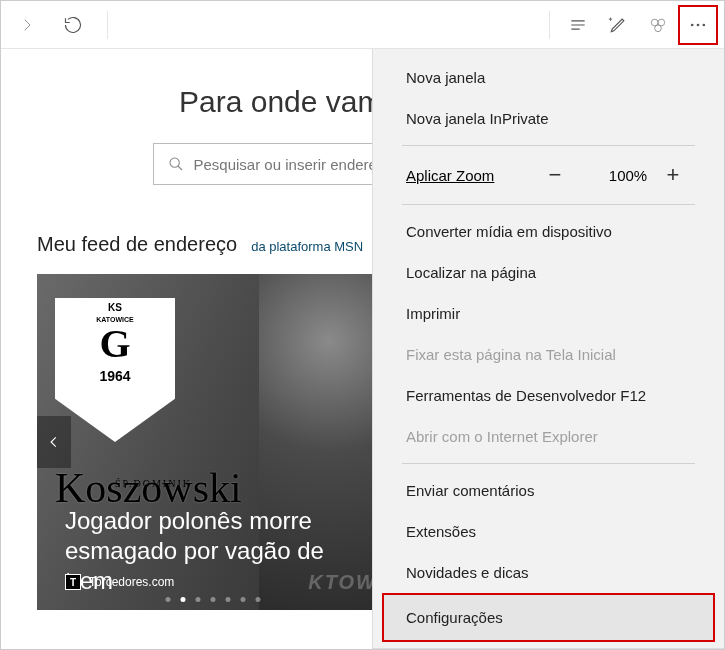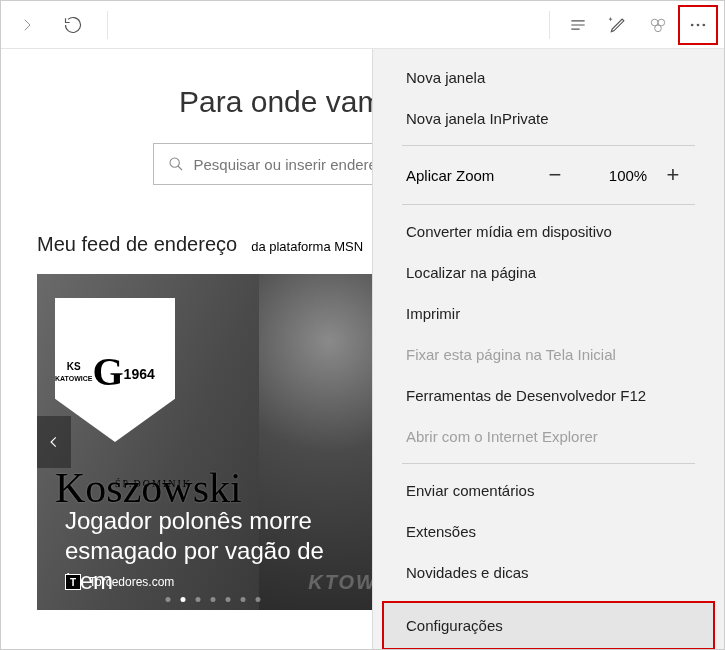--- a/index.html
+++ b/index.html
@@ -10,24 +10,24 @@
 .toolbar .div { width: 1px; height: 28px; background: #e5e5e5; margin: 0 8px; }
 .toolbar .spacer { flex: 1; }
 .toolbar .right { display: flex; align-items: center; }
 .more-highlight { border: 2px solid #d40000; }
 .content { padding: 36px 20px 0 20px; text-align: center; }
 .headline { font-size: 30px; font-weight: 400; color: #333; }
 .searchbar { margin: 24px auto 0 auto; width: 420px; height: 42px; border: 1px solid #bbb; display: flex; align-items: center; padding: 0 14px; color: #777; font-size: 15px; gap: 10px; }
 .feed { text-align: left; margin-top: 48px; padding: 0 16px 0 16px;}
 .feed-header { display: flex; align-items: baseline; gap: 14px; }
 .feed-title { font-size: 20px; font-weight: 400; color: #222; }
-.feed-sub { font-size: 13px; color: #000000; }
+.feed-sub { font-size: 13px; color: #0c4a6e; }
 .card { margin-top: 18px; width: 352px; height: 336px; background:#3a3a3a; position: relative; color:#fff; overflow:hidden;}
 .card .photobg { position:absolute; inset:0; background: linear-gradient(115deg,#6a6a6a 0%, #4a4a4a 45%, #2c2c2c 100%);}
-.card .crest { position:absolute; left:18px; top:24px; width:120px; height:144px; background:#fff; clip-path: polygon(0 0,100% 0,100% 70%,50% 100%,0 70%); display:flex; flex-direction:row; align-items:center; justify-content:flex-start; padding-top:4px;}
+.card .crest { position:absolute; left:18px; top:24px; width:120px; height:144px; background:#fff; clip-path: polygon(0 0,100% 0,100% 70%,50% 100%,0 70%); display:flex; flex-direction:column; align-items:center; justify-content:flex-start; padding-top:4px;}
 .card .crest .inner { color:#000; font-size:10px; font-weight:bold; text-align:center;}
 .card .crest .big { font-size:40px; font-family: Georgia, serif; font-weight:bold; line-height:1;}
 .card .crest .year { font-size:14px; font-weight:bold; margin-top:4px;}
 .card .script { position:absolute; left:18px; top:190px; font-family: "Brush Script MT", cursive; font-size:42px; color:#000; text-shadow:0 0 2px rgba(255,255,255,0.3);}
 .card .sp { position:absolute; left:78px; top:204px; font-family: Georgia, serif; font-size:10px; letter-spacing:2px; color:#000;}
 .card .title { position:absolute; left:28px; right:20px; top:232px; font-size:24px; font-weight:400; line-height:1.25;}
 .card .source { position:absolute; left:28px; bottom:20px; display:flex; align-items:center; gap:8px; font-size:12px;}
 .card .source .sq { width:16px; height:16px; background:#000; color:#fff; display:flex; align-items:center; justify-content:center; font-size:10px; font-weight:bold; border:1px solid #fff;}
 .card .arrow { position:absolute; left:0; top:50%; transform:translateY(-50%); width:34px; height:52px; background:rgba(0,0,0,0.35); display:flex; align-items:center; justify-content:center; color:#fff; font-size:22px;}
 .card .dots { position:absolute; bottom:8px; left:50%; transform:translateX(-50%); display:flex; gap:10px;}
@@ -35,24 +35,24 @@
 .card .dots span.a{ background:#fff;}
 .card .person { position:absolute; right:-10px; top:0; width:140px; height:336px; background: radial-gradient(circle at 50% 20%, #8a8a8a 0%, #4a4a4a 40%, #2c2c2c 100%);}
 .card .ktw { position:absolute; right:12px; bottom:16px; font-size:20px; font-weight:bold; letter-spacing:2px; color:rgba(255,255,255,0.25); font-style:italic;}
 
 
 .menu { position:absolute; top:48px; right:0; width:352px; background:#f2f2f2; border-left:1px solid #dcdcdc; border-bottom:1px solid #dcdcdc; padding:8px 11px; z-index:10;}
 .menu .mi { padding: 12px 22px; font-size:15px; color:#222; cursor:default;}
 .menu .mi.disabled { color:#a0a0a0;}
 .menu .sep { height:1px; background:#d0d0d0; margin:6px 18px;}
 .menu .zoom { display:flex; align-items:center; padding:10px 22px; font-size:15px;}
-.menu .zoom .zlabel{ flex:1;}
+.menu .zoom .zlabel{ flex:1;text-decoration:underline;}
 .menu .zoom .zbtn { width:36px; text-align:center; font-size:22px; color:#333;}
 .menu .zoom .zval { width:54px; text-align:center;margin-left:28px;}
-.menu .hl { background:#e5e5e5; border:2px solid #d40000; margin:8px -2px -2px -2px; padding:14px 22px;}
+.menu .hl { background:#e5e5e5; border:2px solid #d40000; margin:0 -2px -2px -2px; padding:14px 22px;}
 </style>
 </head>
 <body>
 
 <div class="toolbar">
   <div class="left">
     <div class="tb-btn">
       <svg width="18" height="18" viewBox="0 0 24 24" fill="none" stroke="#888" stroke-width="1.2">
           <path d="M9 5l7 7-7 7"></path>
         </svg>

